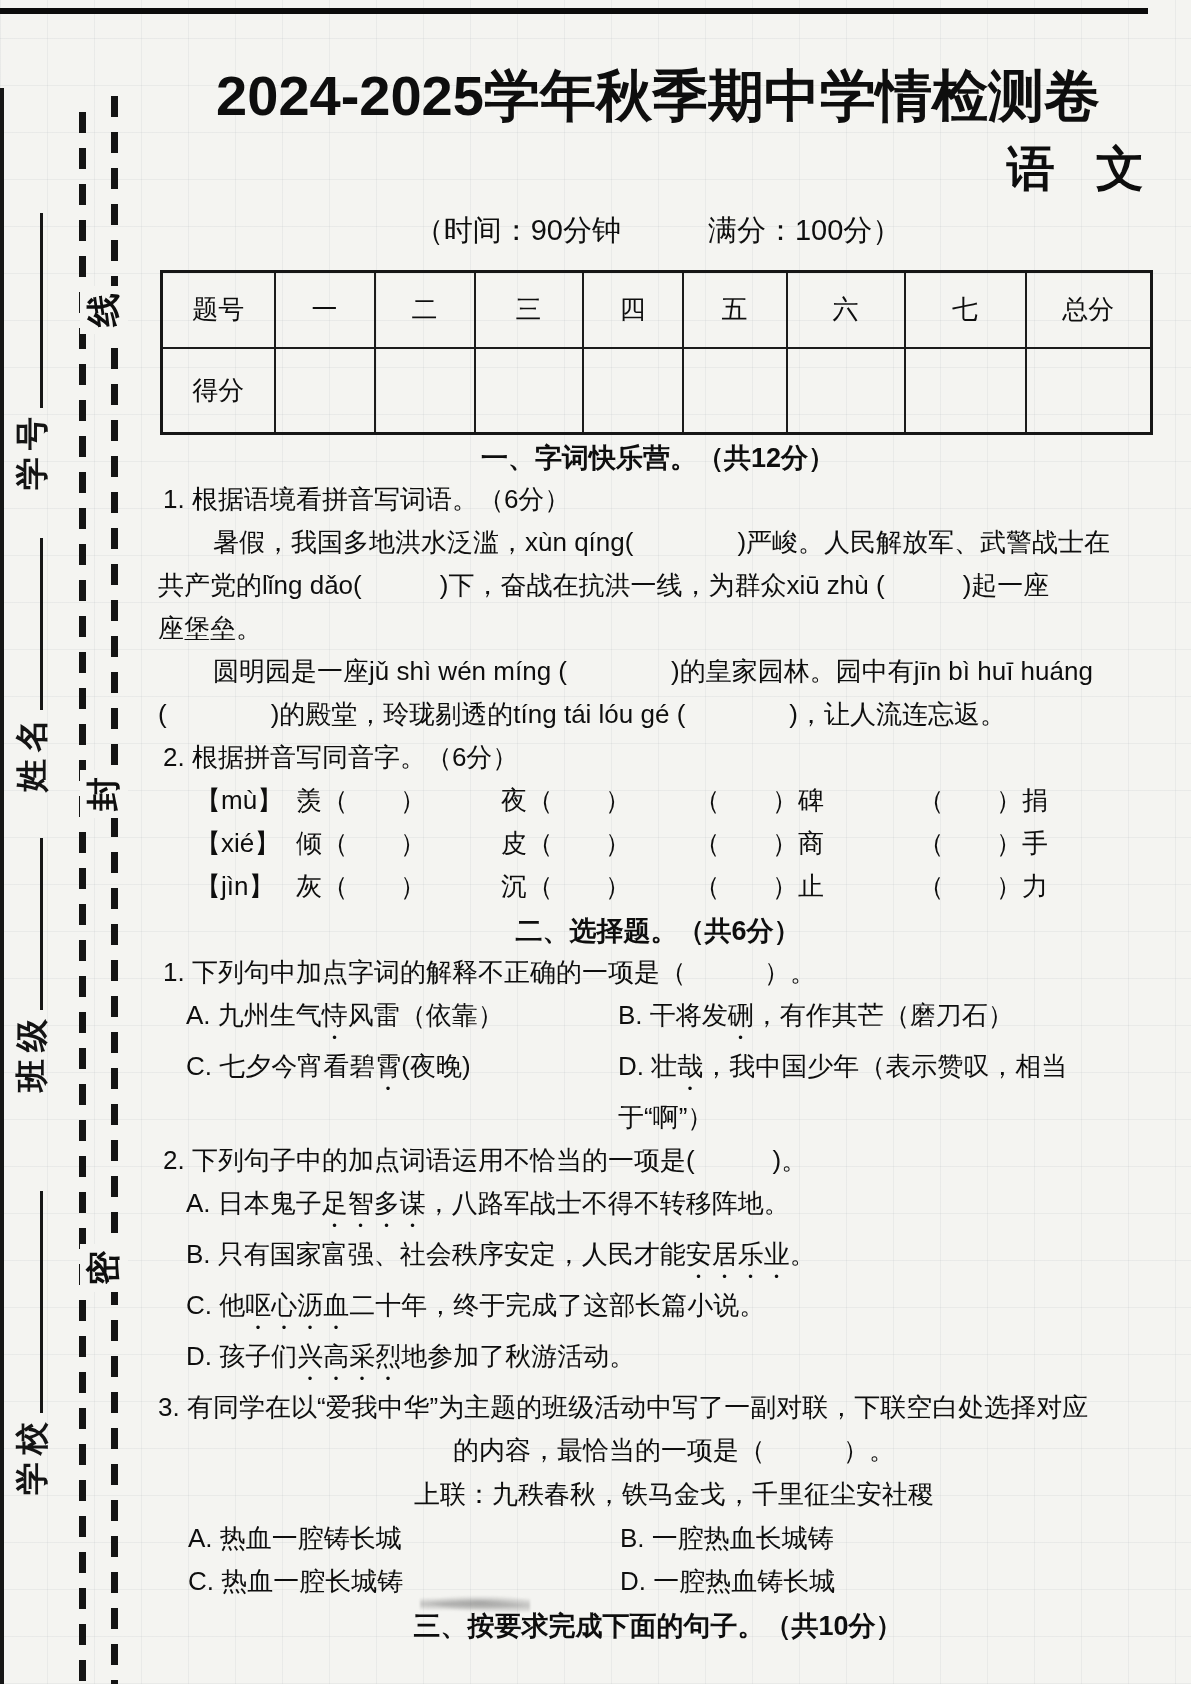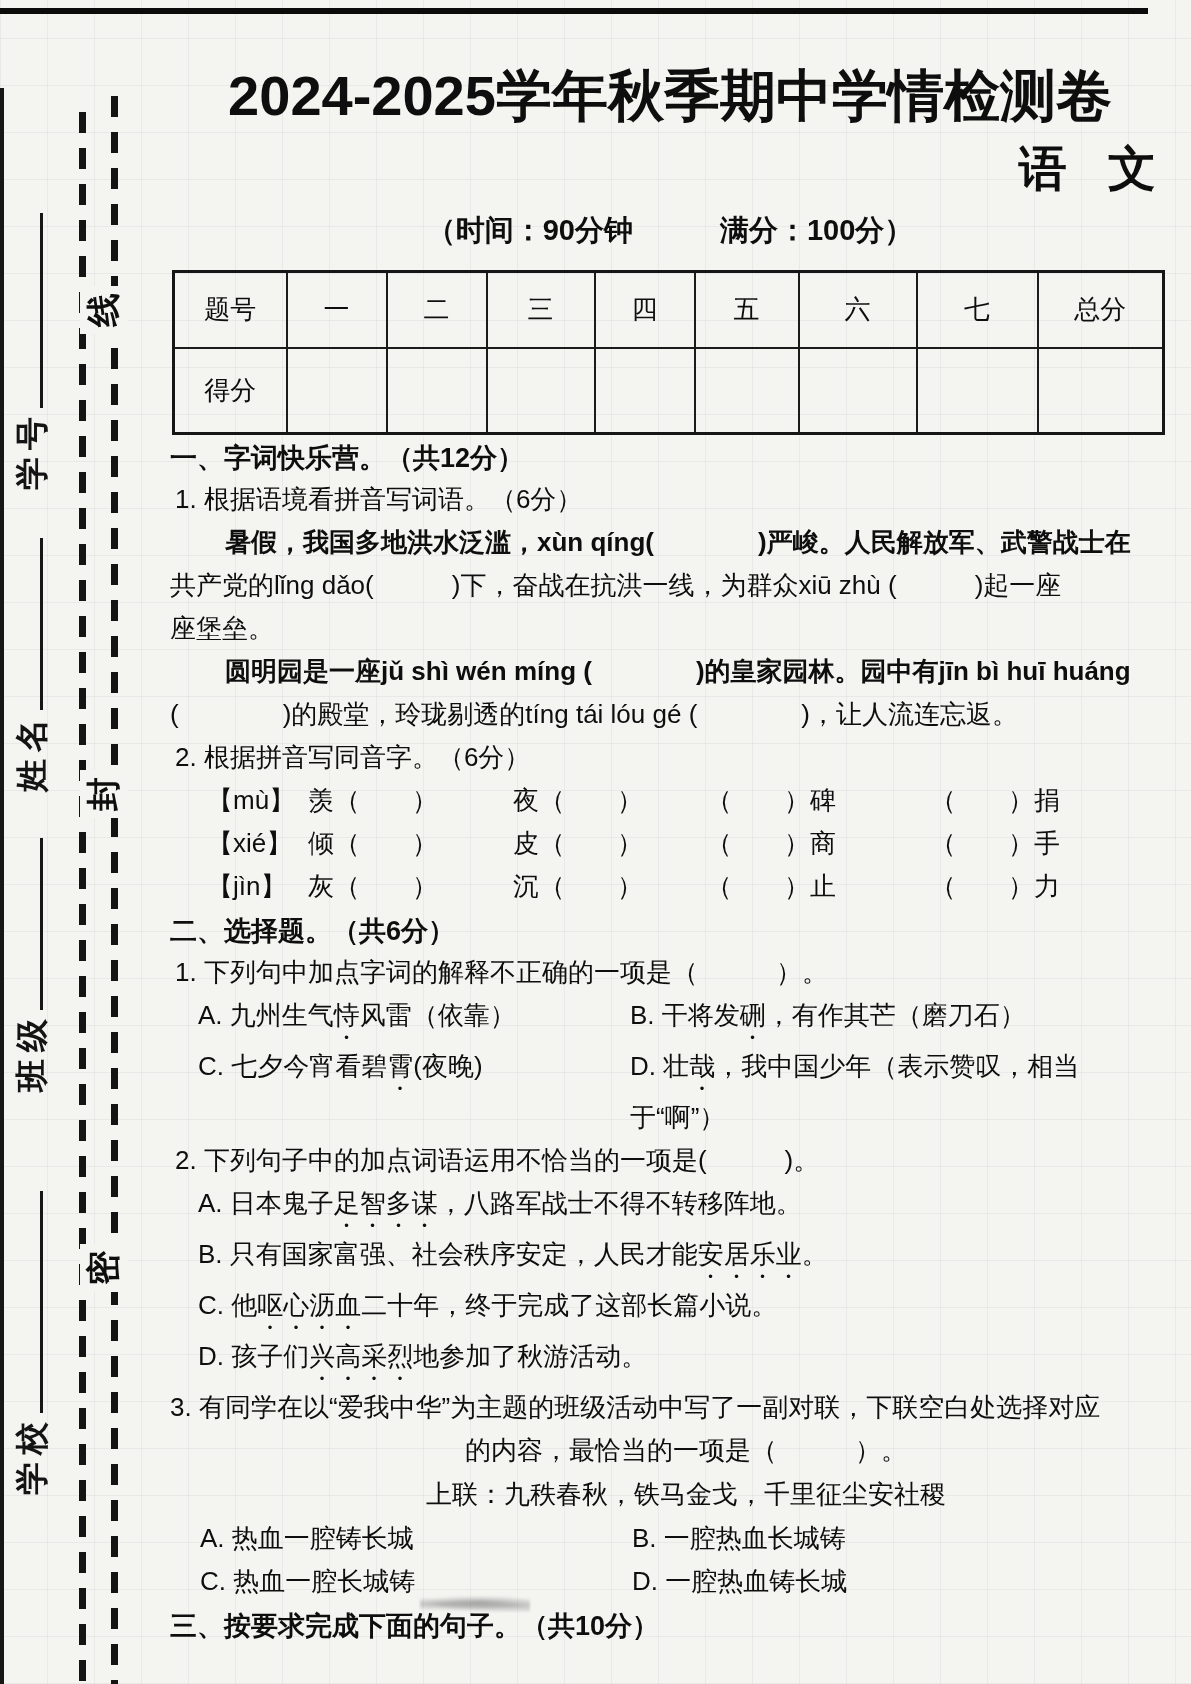--- a/index.html
+++ b/index.html
@@ -33,33 +33,33 @@
   }
   
   .sealfield{
     position:absolute;left:10px;height:44px;z-index:3;
     transform:rotate(-90deg);transform-origin:0 0;
     white-space:nowrap;font-size:33px;font-weight:600;color:#141414;
   }
   .sealfield .flabel{letter-spacing:7px;}
   .fblank{display:inline-block;height:30px;border-bottom:3px solid #161616;margin-left:2px;}
   
-  .content{position:absolute;left:170px;top:60px;width:1000px;font-size:26px;line-height:43px;}
+  .content{position:absolute;left:158px;top:60px;width:1000px;font-size:26px;line-height:43px;}
   .title1{font-size:56px;line-height:72px;font-weight:bold;text-align:center;white-space:nowrap;}
   .title2{font-size:48px;line-height:58px;font-weight:bold;text-align:right;letter-spacing:14px;margin-top:8px;}
-  .meta{font-size:29px;line-height:36px;font-weight:bold;text-align:center;margin-top:14px;}
+  .meta{font-size:29px;line-height:36px;font-weight:normal;text-align:center;margin-top:14px;}
   table.score{border-collapse:collapse;table-layout:fixed;width:990px;margin:22px 0 0 2px;
     border:3px solid #161616;padding-left:33px;}
   table.score th,table.score td{border:2px solid #1b1b1b;text-align:center;vertical-align:middle;
     font-weight:normal;font-size:26px;padding:0;}
   tr.h{height:76px;} tr.s{height:86px;}
-  .sech{font-weight:bold;font-size:27px;line-height:40px;margin-top:3px;}
+  .sech{font-weight:bold;font-size:27px;line-height:40px;margin-top:3px;text-align:center;}
   .sech.m{}
   .line{line-height:43px;}
-  .ind{text-indent:55px;font-weight:bold;}
+  .ind{text-indent:55px;}
   .st{padding-left:5px;}
   .optind{padding-left:28px;}
   .q3ind{padding-left:32px;text-align:center;}
   .hrow{display:grid;grid-template-columns:101px 205px 193px 224px auto;padding-left:37px;line-height:43px;}
   .optrow{display:flex;padding-left:28px;line-height:43px;gap:22px;}
   .optrow .l{width:410px;flex:none;}
   .optrow .r{flex:1;}
   .duilian{line-height:45px;}
   .emph{
     -webkit-text-emphasis:filled dot;-webkit-text-emphasis-position:under right;

